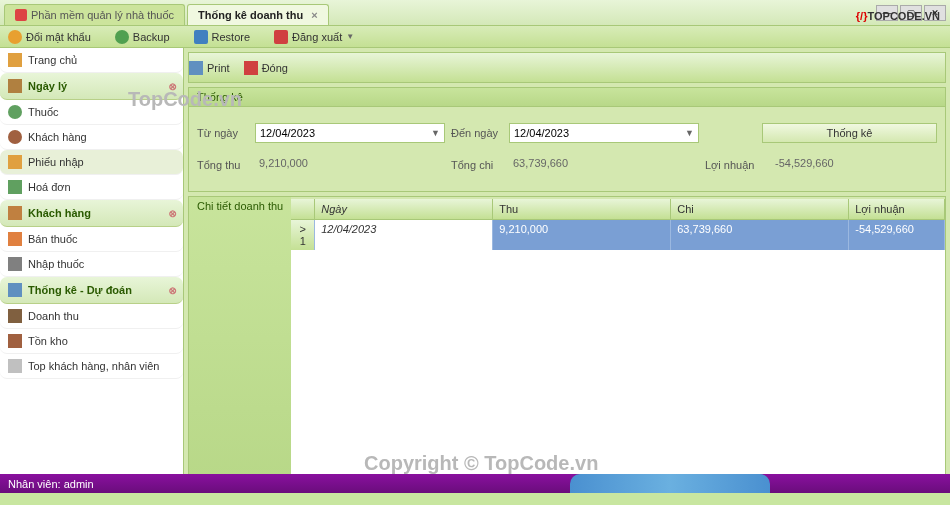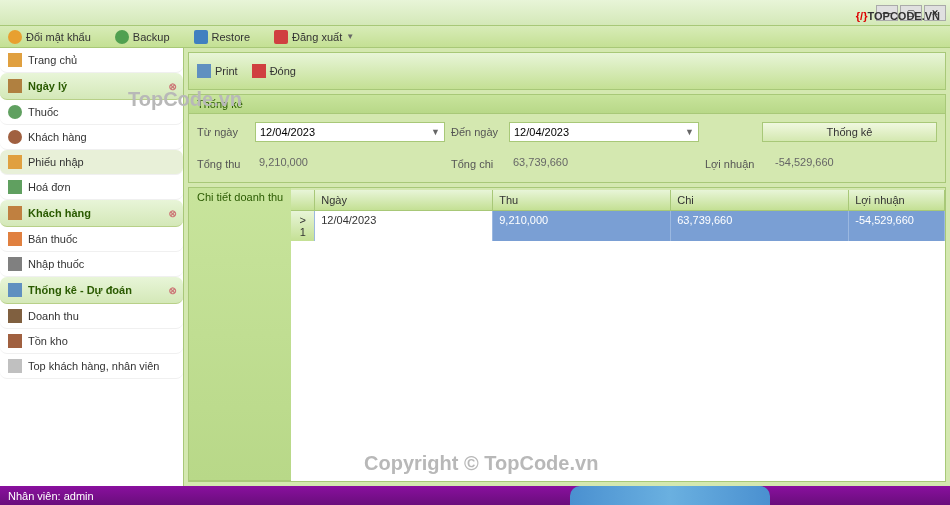--- a/index.html
+++ b/index.html
@@ -18,59 +18,69 @@
 
 .main-area { display: flex; height: 438px; }
 .sidebar { width: 184px; background: #fff; border-right: 1px solid #a8c878; overflow: hidden; }
 .sb-item { padding: 5px 8px; display: flex; align-items: center; gap: 6px; color: #333; cursor: pointer; border-bottom: 1px solid #f0f0f0; border-radius: 7px; }
 .sb-item.header { background: linear-gradient(#e8f5d8, #d4e8b8); font-weight: bold; color: #2a5a00; padding: 6px 8px; border-bottom: 1px solid #b8d088; position: relative; }
 .sb-item.selected { background: #e8f0d8; }
 .sb-icon { width: 14px; height: 14px; flex-shrink: 0; }
 .sb-expand { position: absolute; right: 6px; color: #c77; font-size: 10px; }
 
 .content { flex: 1; background: #d4e8b0; padding: 4px; display: flex; flex-direction: column; gap: 4px; }
-.toolbar { height: 38px; background: linear-gradient(#e8f5d8,#c4e094); border: 1px solid #a8c878; display: flex; align-items: center; padding: 0 8px; gap: 14px; }
+.toolbar { height: 31px; background: linear-gradient(#e8f5d8,#c4e094); border: 1px solid #a8c878; display: flex; align-items: center; padding: 0 0; gap: 14px; }
 .tb-btn { display: flex; align-items: center; gap: 4px; cursor: pointer; color: #333; }
 
 .group-box { border: 1px solid #a8c878; background: #d4e8b0; }
 .group-title { padding: 3px 8px; background: linear-gradient(#c8e49c,#b8d888); color: #2a5a00; border-bottom: 1px solid #a8c878; }
-.group-body { padding: 8px 8px; display: flex; flex-wrap: wrap; align-items: center; gap: 6px; }
+.group-body { padding: 16px 8px; display: flex; flex-wrap: wrap; align-items: center; gap: 6px; }
 
 .field-label { color: #555; min-width: 52px; }
 .date-input, .ro-input { background: #fff; border: 1px solid #a8c878; padding: 2px 4px; height: 20px; }
 .date-input { width: 190px; display: flex; align-items: center; justify-content: space-between; }
 .ro-input { width: 190px; background: transparent; border: none; color: #666; }
 .dd-arrow { color: #666; font-size: 9px; }
 .big-btn { width: 175px; height: 20px; background: linear-gradient(#f0f8e0,#d4e8b0); border: 1px solid #a8c878; cursor: pointer; text-align: center; line-height: 18px; color: #333; }
 
 .grid-area { flex: 1; border: 1px solid #a8c878; background: #fff; display: flex; flex-direction: column; margin-top: 2px; }
 .grid-head { display: flex; background: linear-gradient(#e8f5d8,#c4e094); border-bottom: 1px solid #a8c878; }
 .gh-cell { padding: 4px 6px; border-right: 1px solid #a8c878; color: #333; }
 .gh-sel { width: 24px; }
-.gh-ngay { width: 178px; }
+.gh-ngay { width: 178px; font-style: italic; }
 .gh-thu { width: 178px; }
 .gh-chi { width: 178px; }
 .gh-ln { flex: 1; }
 .grid-row { display: flex; background: #7a9fd4; color: #fff; }
 .gr-cell { padding: 3px 6px; border-right: 1px solid #9bb8e0; }
 .gr-sel { width: 24px; background: linear-gradient(#e8f5d8,#c4e094); color: #333; text-align: center; }
 
-.statusbar { position: absolute; bottom: 0; left: 0; right: 0; height: 19px; background: linear-gradient(#89109e,#6a0d7c); color: #fff; padding: 2px 8px; display: flex; align-items: center; }
+.statusbar { position: absolute; bottom: 12px; left: 0; right: 0; height: 19px; background: linear-gradient(#89109e,#6a0d7c); color: #fff; padding: 2px 8px; display: flex; align-items: center; }
 .statusbar .deco { position: absolute; right: 180px; bottom: 0; width: 200px; height: 19px; background: linear-gradient(90deg,#4a90d0 0%,#6ab0e0 50%,#4a90d0 100%); border-radius: 10px 10px 0 0; }
 
 .watermark { position: absolute; color: #b8b8b8; font-size: 20px; font-weight: bold; pointer-events: none; }
 .wm1 { top: 88px; left: 128px; }
 .wm2 { bottom: 30px; left: 364px; text-align: right; }
 .logo { position: absolute; top: 6px; right: 10px; font-weight: bold; font-size: 16px; color: #333; }
 .logo .br { color: #d00; }
 </style>
 </head>
 <body>
 
 <div class="window-chrome">
+  <div class="tab-strip">
+    <div class="app-tab">
+      <span style="width:12px;height:12px;background:#d44;display:inline-block;border-radius:2px;"></span>
+      <span>Phần mềm quản lý nhà thuốc</span>
+    </div>
+    <div class="app-tab active">
+      <span>Thống kê doanh thu</span>
+      <span style="color:#888;margin-left:4px;">×</span>
+    </div>
+  </div>
   <div class="win-controls">
     <div class="win-btn">—</div>
     <div class="win-btn">▢</div>
     <div class="win-btn">✕</div>
   </div>
 </div>
 
 <div class="quickbar">
   <div class="quickbar-item">
     <span class="qb-icon" style="background:#e8a030;border-radius:50%;"></span>

